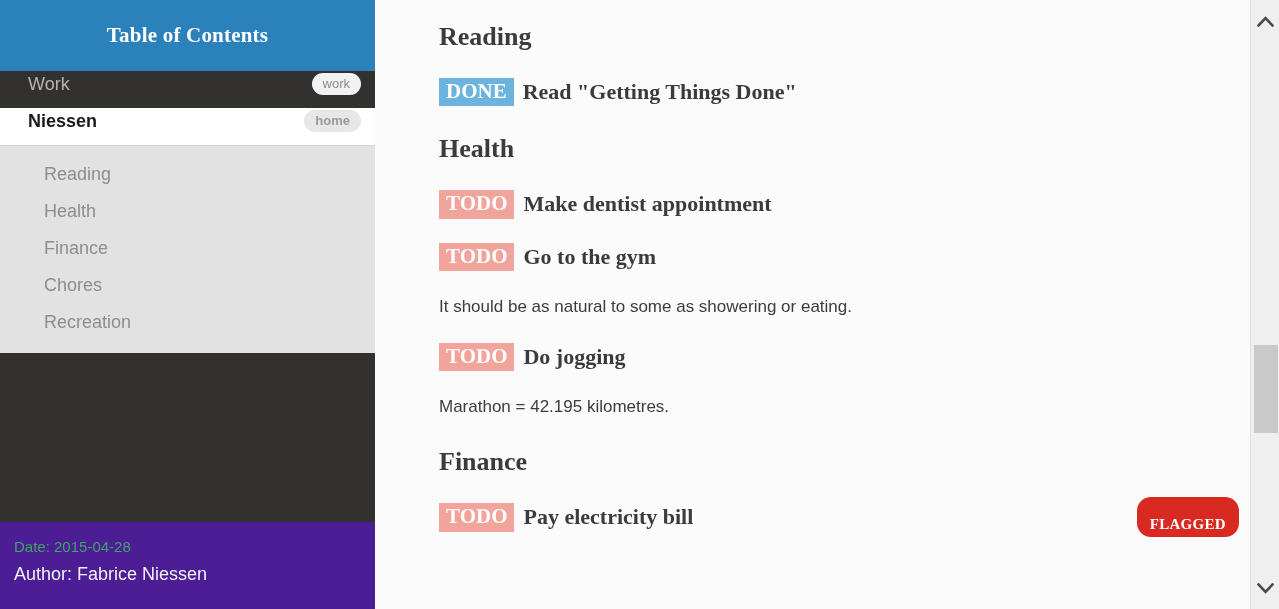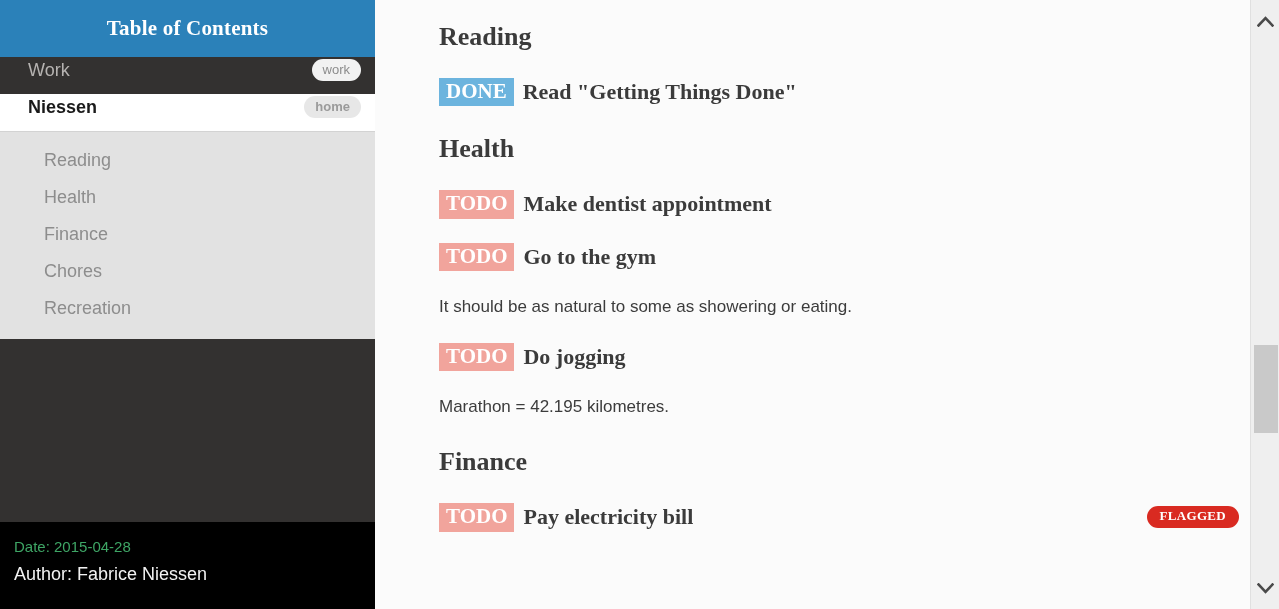--- a/index.html
+++ b/index.html
@@ -13,21 +13,21 @@
 
   
   #sidebar {
     width: 375px; height: 609px;
     background: #333130;
     display: flex; flex-direction: column;
     position: relative;
     flex: 0 0 375px;
   }
   #toc-header {
-    height: 57px;
+    height: 71px;
     background: #2b81b9;
     color: #ffffff;
     display: flex; align-items: center; justify-content: center;
     font-family: "Liberation Serif", serif;
     font-weight: bold;
     font-size: 21px;
     letter-spacing: .2px;
   }
   .toc-list { list-style: none; }
   .toc-top {
@@ -55,21 +55,21 @@
   }
   .toc-sub-item {
     height: 37px;
     display: flex; align-items: center;
     padding-left: 44px;
     color: #8d8d8d;
     font-size: 18px;
   }
   #sidebar-filler { flex: 1 1 auto; background: #333130; }
   #sidebar-footer {
-    background: #000000;
+    background: #4c1d95;
     padding: 16px 0 14px 14px;
     height: 87px;
   }
   #doc-date {
     color: #3ea565;
     font-size: 15px;
     margin-bottom: 9px;
   }
   #doc-author {
     color: #f2f2f2;
@@ -122,23 +122,23 @@
     margin: 24px 0 0;
     line-height: 1.4;
   }
   .flag {
     position: absolute;
     right: 0;
     background: #d92a21;
     color: #ffffff;
     font-family: "Liberation Serif", serif;
     font-weight: bold;
-    font-size: 13px;
+    font-size: 15px;
     border-radius: 14px;
-    padding: 3px 13px 4px;
+    padding: 19px 13px 4px;
     line-height: 1.15;
     letter-spacing: .3px;
   }
 
   
   #scrollbar {
     position: absolute;
     top: 0; right: 0;
     width: 29px; height: 609px;
     background: #efefef;

